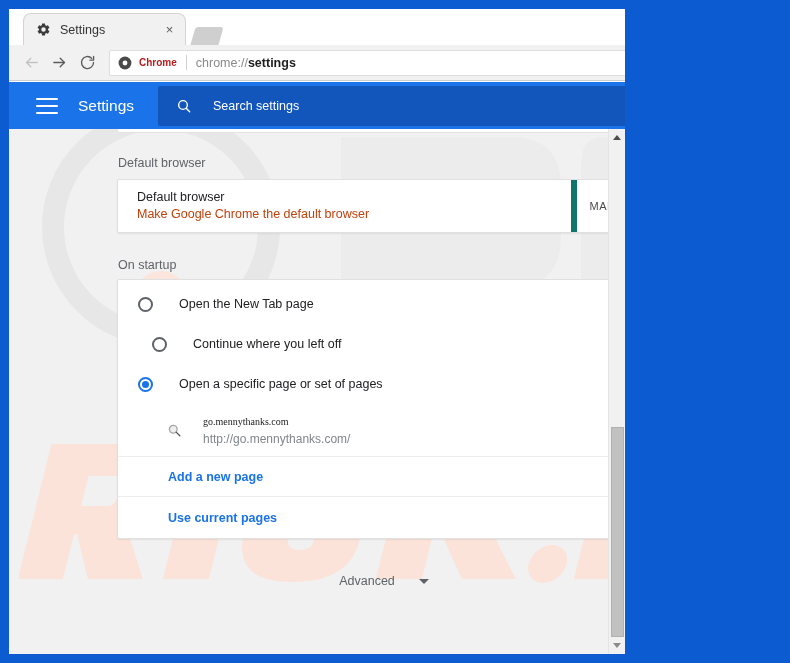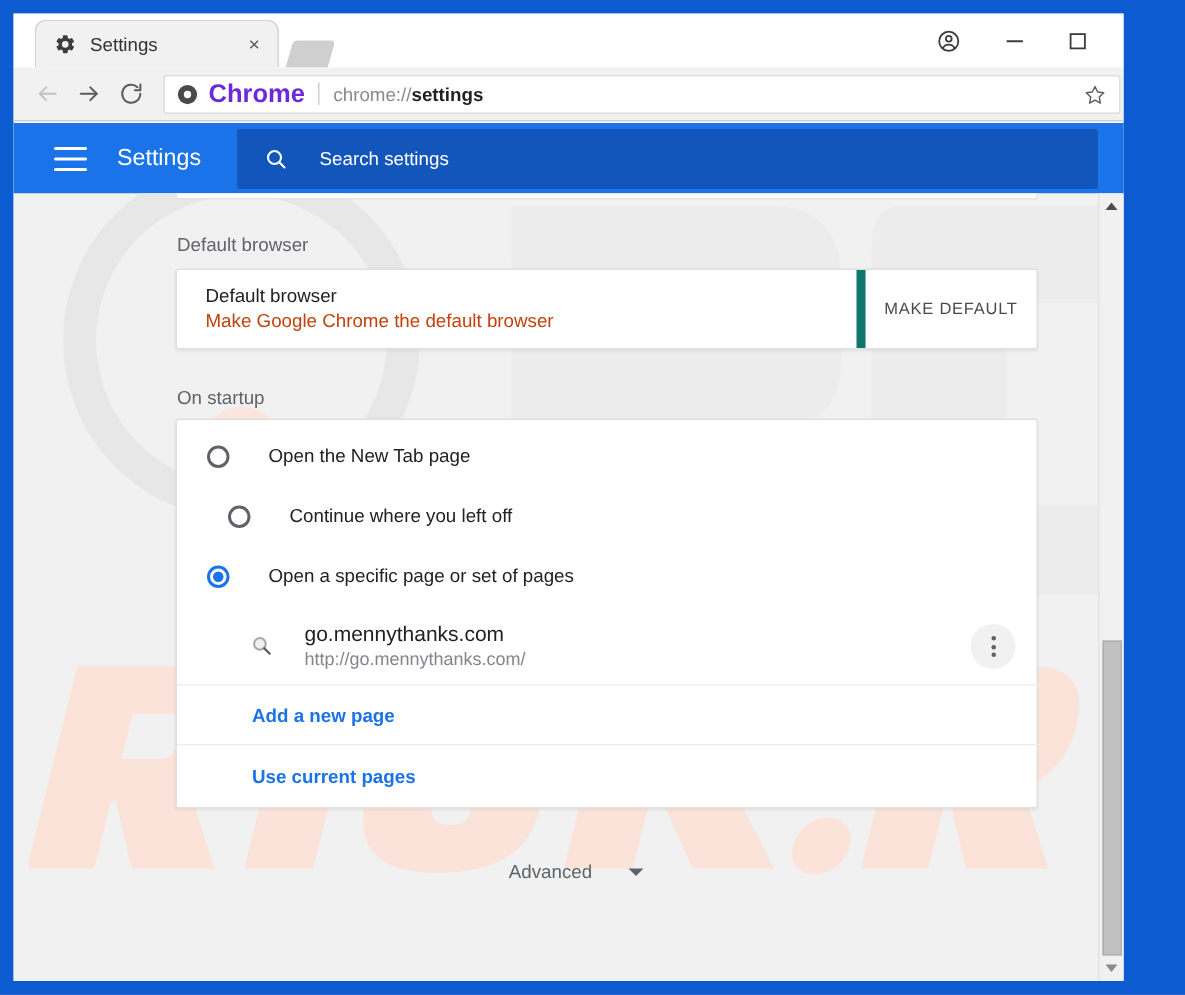--- a/index.html
+++ b/index.html
@@ -13,21 +13,21 @@
   
   .window {
     position: absolute;
     left: 0; top: 0;
     width: 790px; height: 663px;
     background: #0d5bd1;
     padding: 9px 9px 9px 9px;
   }
   .window-inner {
     position: relative;
-    width: 740px; height: 645px;
+    width: 616px; height: 645px;
     background: #ffffff;
     overflow: hidden;
   }
 
   
   .tabstrip {
     position: absolute; left: 0; top: 0;
     width: 772px; height: 36px;
     background: #ffffff;
   }
@@ -104,21 +104,21 @@
     height: 26px;
     background: #ffffff;
     border: 1px solid #dedede;
     border-radius: 2px;
     margin-left: 8px;
     display: flex; align-items: center;
     padding: 0 6px 0 8px;
   }
   .omni-icon { width: 14px; height: 14px; flex: 0 0 auto; display:flex; align-items:center; }
   .omni-scheme {
-    font-size: 17px; color: #6d28d9;
+    font-size: 10px; color: #b91c1c;
     font-weight: bold;
     margin-left: 7px;
     white-space: nowrap;
   }
   .omni-sep {
     width: 1px; height: 15px;
     background: #d0d0d0;
     margin: 0 9px;
     flex: 0 0 auto;
   }
@@ -302,21 +302,21 @@
     display: flex; align-items: center;
     border-bottom: 1px solid #eeeeee;
   }
   .page-fav {
     width: 16px; height: 16px;
     margin-left: 48px;
     flex: 0 0 auto;
     display: flex; align-items: center; justify-content: center;
   }
   .page-texts { margin-left: 21px; }
-  .page-name { font-size: 14px; color: #202124; line-height: 16px; }
+  .page-name { font-size: 10px; color: #202124; line-height: 16px; font-family: Liberation Serif, serif; }
   .page-url { font-size: 12px; color: #80868b; line-height: 17px; margin-top: 1px; }
   .page-menu {
     position: absolute;
     right: 16px; top: 11px;
     width: 30px; height: 30px;
     border-radius: 50%;
     background: #f1f1f1;
     display: flex; flex-direction: column;
     align-items: center; justify-content: center;
     gap: 2.5px;

